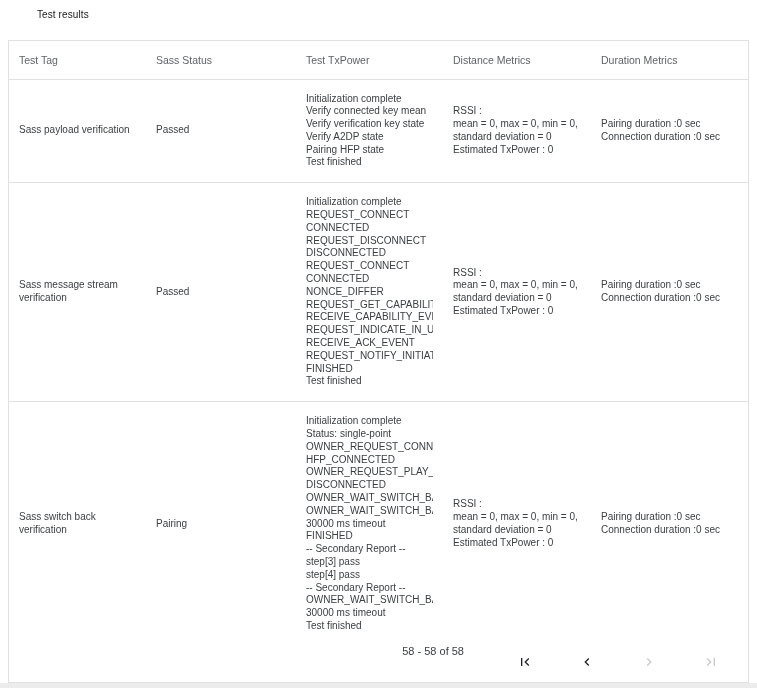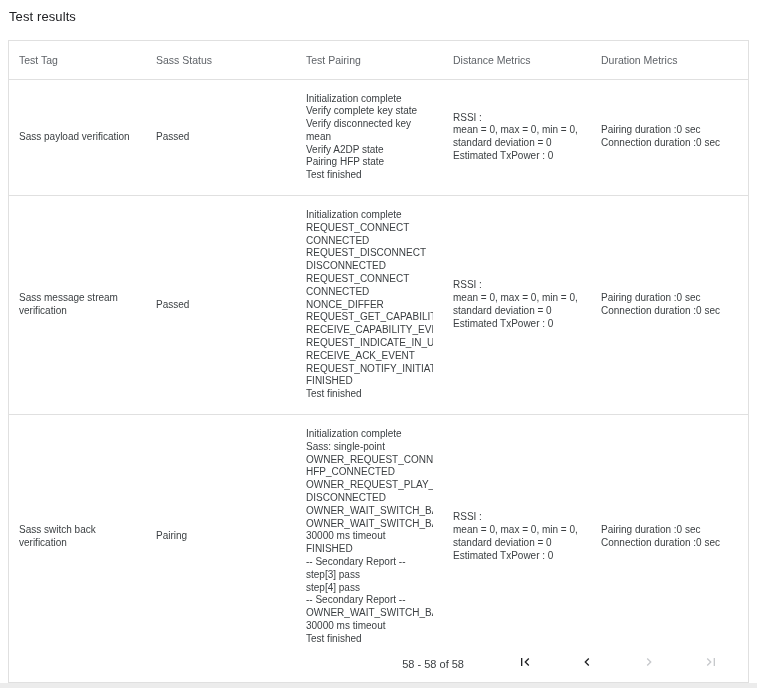--- a/index.html
+++ b/index.html
@@ -23,23 +23,24 @@
     position: relative;
     display: flex;
     flex-direction: column;
   }
   .page-header {
     height: 40px;
     flex-shrink: 0;
     padding: 9px 0 0 9px;
   }
   .page-title {
-    font-size: 13px;
+    font-size: 10px;
     color: var(--title-text);
     letter-spacing: 0.1px;
+    margin-left: 28px;
   }
   .card {
     flex: 1;
     margin: 0 8px 5px 8px;
     border: 1px solid var(--border);
     background: #fff;
     display: flex;
     flex-direction: column;
     overflow: hidden;
   }
@@ -68,21 +69,20 @@
     line-height: 12.8px;
     color: var(--body-text);
     border-bottom: 1px solid var(--border);
   }
   .cell-lines { overflow: hidden; }
   .cell-line { min-height: 12.8px; }
   .pagination {
     flex-shrink: 0;
     height: 37px;
     display: flex;
-    align-items: center;
     justify-content: flex-end;
     padding-right: 14px;
   }
   .range-label {
     font-size: 11px;
     color: var(--body-text);
     margin-right: 22px;
   }
   .pg-btn {
     width: 46px;
@@ -121,42 +121,42 @@
         <col style="width:137px">
         <col style="width:150px">
         <col style="width:147px">
         <col style="width:148px">
         <col>
       </colgroup>
       <thead>
         <tr>
           <th>Test Tag</th>
           <th>Sass Status</th>
-          <th>Test Pairing</th>
+          <th>Test TxPower</th>
           <th>Distance Metrics</th>
           <th>Duration Metrics</th>
         </tr>
       </thead>
       <tbody id="table-body">
           <tr>
             <td>
               <div class="cell-lines">
                 <div class="cell-line">Sass payload verification</div>
               </div>
             </td>
             <td>
               <div class="cell-lines">
                 <div class="cell-line">Passed</div>
               </div>
             </td>
             <td>
               <div class="cell-lines">
                 <div class="cell-line">Initialization complete</div>
-                <div class="cell-line">Verify complete key state</div>
-                <div class="cell-line">Verify disconnected key mean</div>
+                <div class="cell-line">Verify connected key mean</div>
+                <div class="cell-line">Verify verification key state</div>
                 <div class="cell-line">Verify A2DP state</div>
                 <div class="cell-line">Pairing HFP state</div>
                 <div class="cell-line">Test finished</div>
               </div>
             </td>
             <td>
               <div class="cell-lines">
                 <div class="cell-line">RSSI :</div>
                 <div class="cell-line">mean = 0, max = 0, min = 0,</div>
                 <div class="cell-line">standard deviation = 0</div>
@@ -222,21 +222,21 @@
               </div>
             </td>
             <td>
               <div class="cell-lines">
                 <div class="cell-line">Pairing</div>
               </div>
             </td>
             <td>
               <div class="cell-lines">
                 <div class="cell-line">Initialization complete</div>
-                <div class="cell-line">Sass: single-point</div>
+                <div class="cell-line">Status: single-point</div>
                 <div class="cell-line">OWNER_REQUEST_CONNECT</div>
                 <div class="cell-line">HFP_CONNECTED</div>
                 <div class="cell-line">OWNER_REQUEST_PLAY_MED</div>
                 <div class="cell-line">DISCONNECTED</div>
                 <div class="cell-line">OWNER_WAIT_SWITCH_BACK</div>
                 <div class="cell-line">OWNER_WAIT_SWITCH_BACK</div>
                 <div class="cell-line">30000 ms timeout</div>
                 <div class="cell-line">FINISHED</div>
                 <div class="cell-line">-- Secondary Report --</div>
                 <div class="cell-line">step[3] pass</div>

